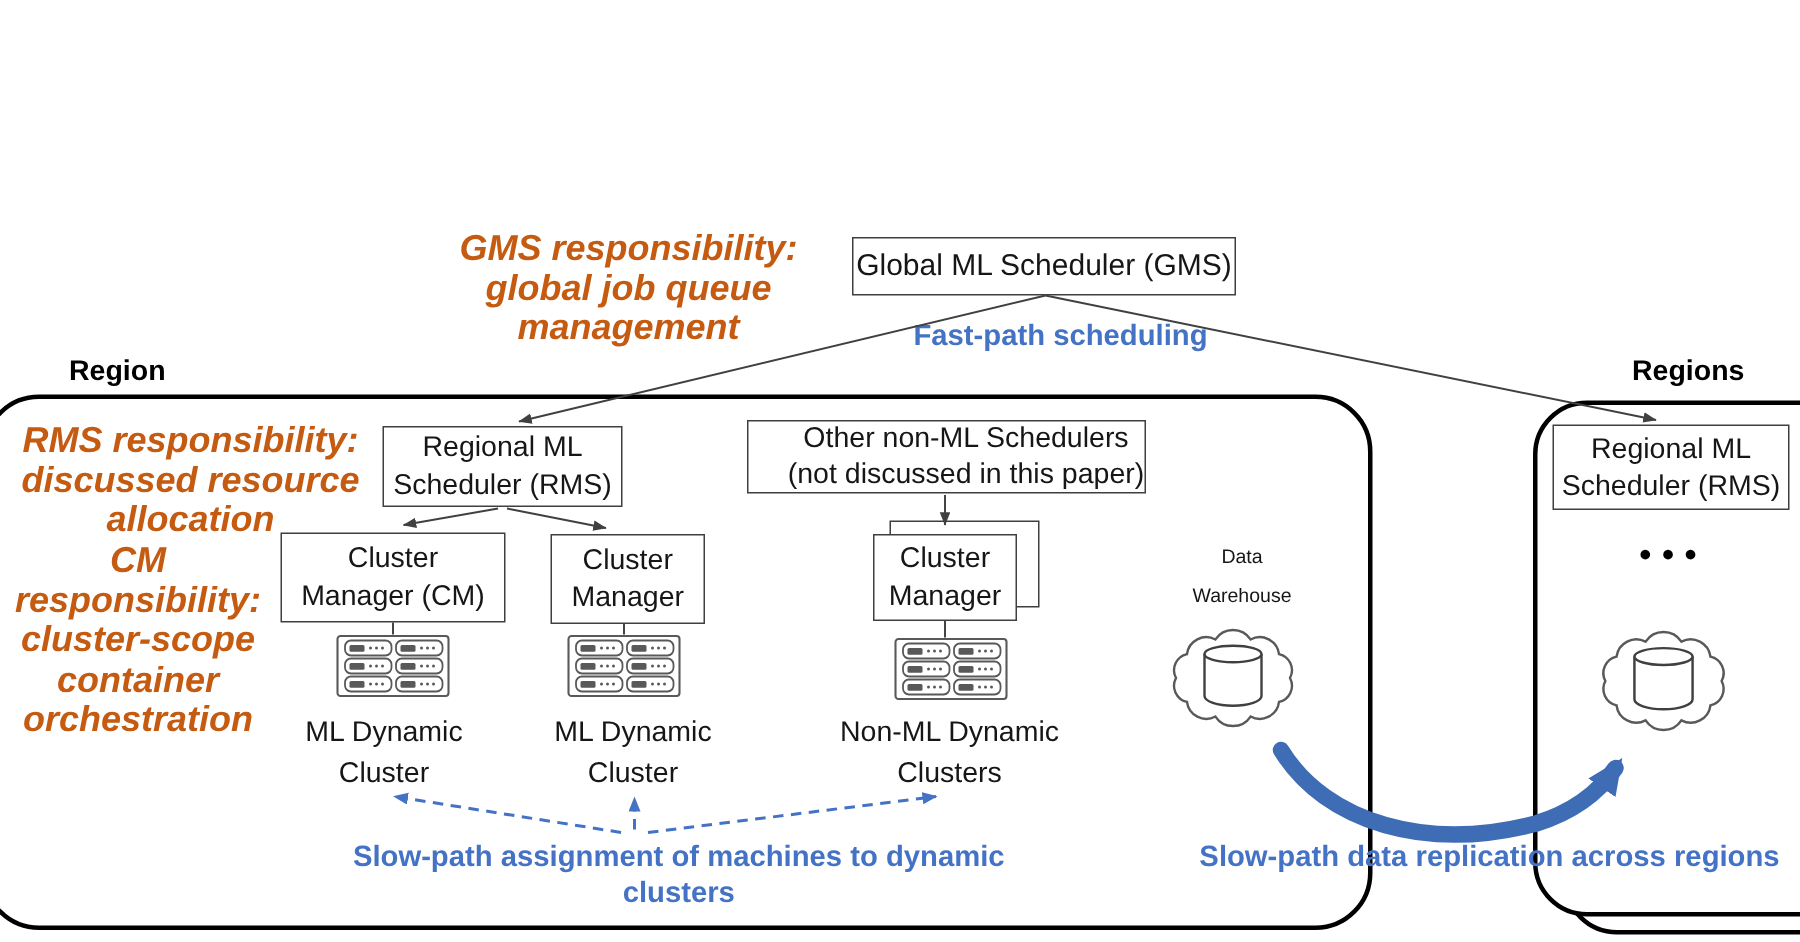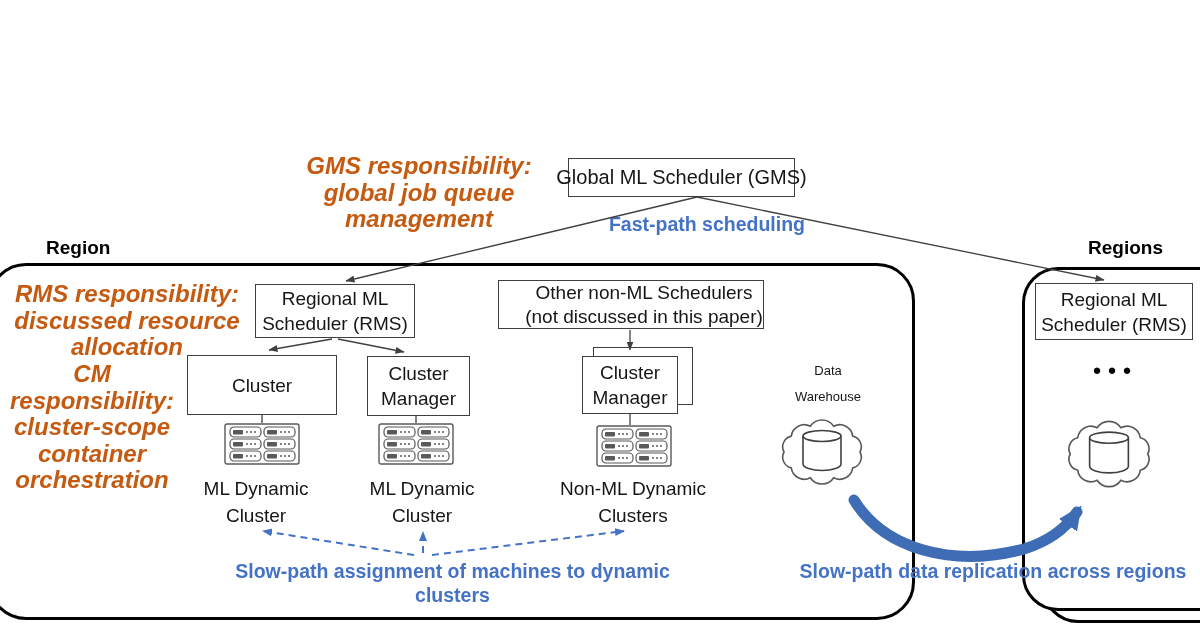--- a/index.html
+++ b/index.html
@@ -48,21 +48,21 @@
 
   <div class="region-front" style="left:1022px;top:267px;width:240px;height:344px;"></div>
 
   <div class="region" style="left:-12px;top:263px;width:927px;height:357px;"></div>
 
   <div class="note" style="left:278px;top:153px;width:282px;">
     <div>GMS responsibility:</div>
     <div>global job queue management</div>
   </div>
 
-  <div class="box gms" style="left:568px;top:158px;width:227px;height:39px;">
+  <div class="box gms" style="left:568px;top:158px;width:256px;height:39px;">
     <div class="ln">Global ML Scheduler (GMS)</div>
   </div>
 
   <div class="blue" style="left:602px;top:212px;width:210px;">Fast-path scheduling</div>
 
   <div class="rlabel" style="left:46px;top:237px;">Region</div>
   <div class="rlabel" style="left:1088px;top:237px;">Regions</div>
 
   <div class="note" style="left:0px;top:281px;width:254px;">
     <div>RMS responsibility:</div>
@@ -81,20 +81,21 @@
 
   <div class="note" style="left:0;top:361px;width:184px;">
     <div>CM responsibility:</div>
     <div>cluster-scope</div>
     <div>container</div>
     <div>orchestration</div>
   </div>
 
   <div class="box" style="left:187px;top:355px;width:150px;height:60px;">
     <div class="ln">Cluster</div>
+    <div class="ln">Manager (CM)</div>
   </div>
 
   <div class="box" style="left:367px;top:356px;width:103px;height:60px;">
     <div class="ln">Cluster</div>
     <div class="ln">Manager</div>
   </div>
 
   <div class="backbox" style="left:593px;top:347px;width:100px;height:58px;"></div>
   <div class="box" style="left:582px;top:356px;width:96px;height:58px;">
     <div class="ln">Cluster</div>

